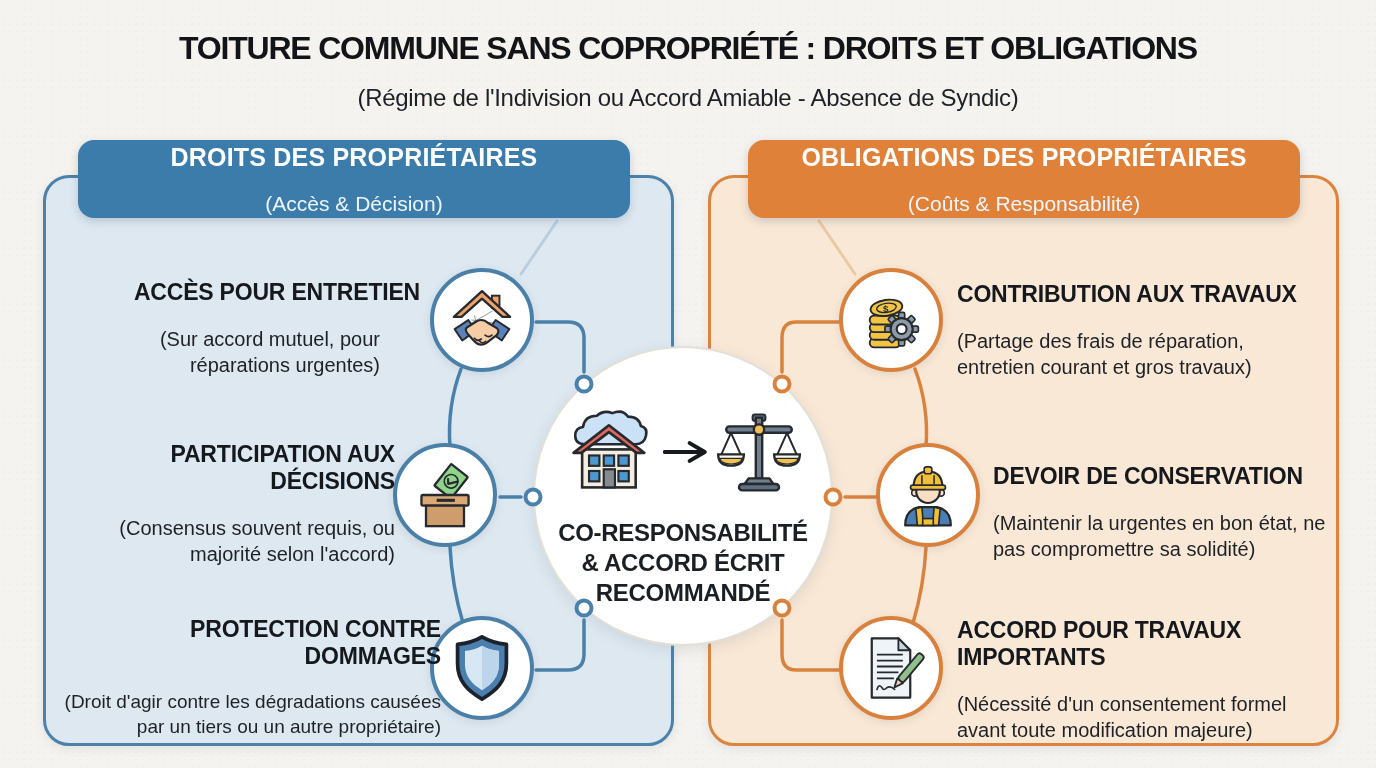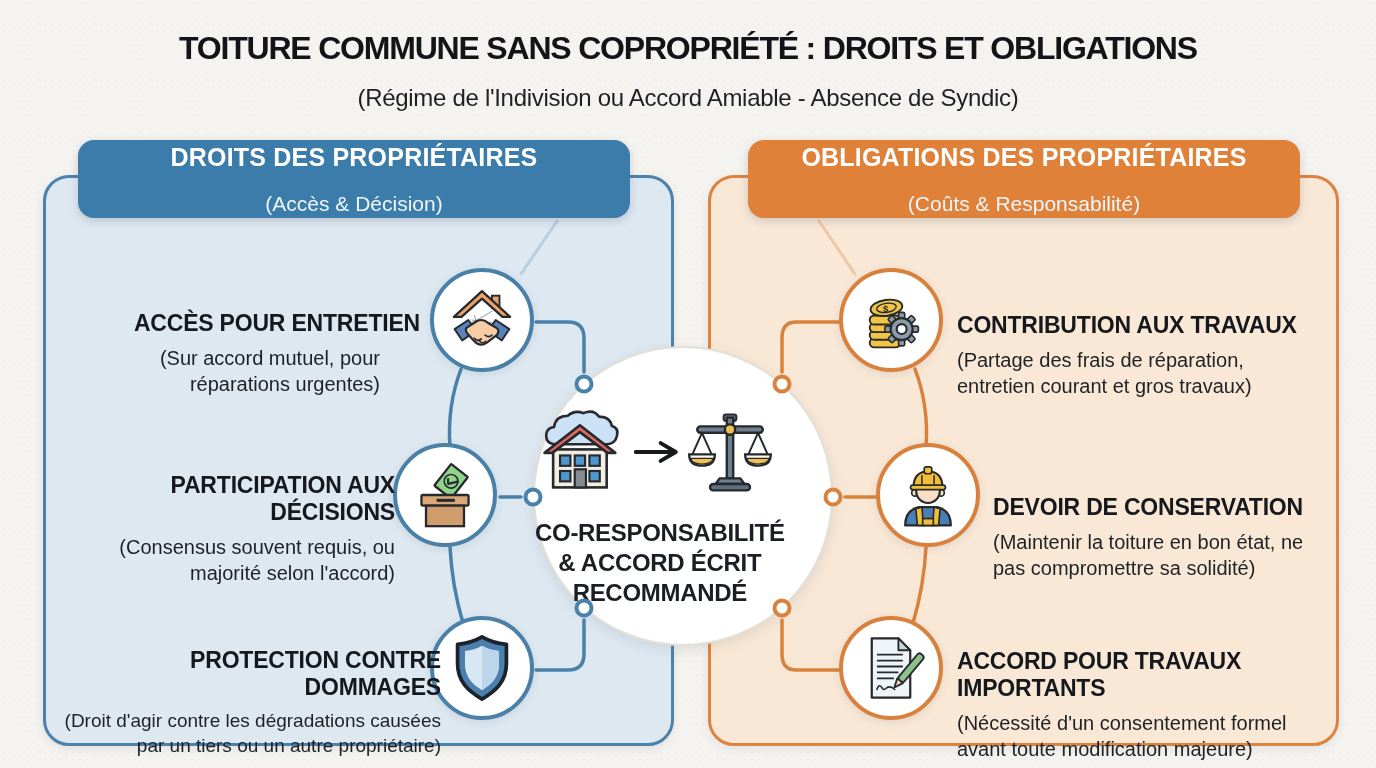--- a/index.html
+++ b/index.html
@@ -30,38 +30,38 @@
   }
   .panel-header.left{left:78px;background:#3b7cab;}
   .panel-header.right{left:748px;background:#e0813a;}
   .panel-header .h1{font-size:25px;font-weight:bold;color:#ffffff;letter-spacing:.2px;}
   .panel-header .h2{font-size:21px;color:#eef5fa;margin-top:20px;}
   svg.connectors{position:absolute;left:0;top:0;z-index:3;pointer-events:none;}
   .center-circle{
     position:absolute;left:533px;top:346px;width:300px;height:300px;border-radius:50%;
     background:#ffffff;border:2px solid #e2e0d6;z-index:2;
     box-shadow:0 4px 14px rgba(120,130,140,.18);
-    display:flex;flex-direction:column;align-items:flex-start;box-sizing:border-box;
+    display:flex;flex-direction:column;align-items:center;box-sizing:border-box;
     padding-top:54px;
   }
   .center-icons{display:flex;align-items:center;gap:4px;}
   .center-label{margin-top:12px;text-align:center;font-size:24px;font-weight:bold;
                 line-height:1.24;color:#1b1e22;letter-spacing:-0.3px;}
   .icon-circle{
     position:absolute;width:104px;height:104px;border-radius:50%;background:#ffffff;
     box-sizing:border-box;z-index:4;display:flex;align-items:center;justify-content:center;
     box-shadow:0 2px 8px rgba(110,120,130,.18);
   }
   .icon-circle.blue{border:4px solid #4a80a8;}
   .icon-circle.orange{border:4px solid #d9813c;}
   .item{position:absolute;z-index:5;}
   .item.lft{text-align:right;}
   .item.rgt{text-align:left;}
-  .item-title{font-size:23px;font-weight:bold;color:#15181c;line-height:1.18;letter-spacing:-0.2px;margin-top:31px;}
-  .item-desc{font-size:20px;color:#1e2126;line-height:1.3;margin-top:8px;}
+  .item-title{font-size:23px;font-weight:bold;color:#15181c;line-height:1.18;letter-spacing:-0.2px;}
+  .item-desc{font-size:20px;color:#1e2126;line-height:1.3;margin-top:20px;}
   .w-constrained{margin-left:auto;}
 </style>
 </head>
 <body>
 
 <div class="canvas">
 
   <div class="page-title">TOITURE COMMUNE SANS COPROPRIÉTÉ : DROITS ET OBLIGATIONS</div>
   <div class="page-subtitle">(Régime de l'Indivision ou Accord Amiable - Absence de Syndic)</div>
 
@@ -252,20 +252,20 @@
     <div class="item-title w-constrained" style="max-width:330px;">PROTECTION CONTRE DOMMAGES</div>
     <div class="item-desc" style="font-size:19px;">(Droit d'agir contre les dégradations causées par un tiers ou un autre propriétaire)</div>
   </div>
 
   <div class="item rgt" style="left:957px;top:281px;width:352px;">
     <div class="item-title">CONTRIBUTION AUX TRAVAUX</div>
     <div class="item-desc">(Partage des frais de réparation, entretien courant et gros travaux)</div>
   </div>
   <div class="item rgt" style="left:993px;top:463px;width:345px;">
     <div class="item-title">DEVOIR DE CONSERVATION</div>
-    <div class="item-desc">(Maintenir la toiture en bon état, ne pas compromettre sa solidité)</div>
+    <div class="item-desc">(Maintenir la urgentes en bon état, ne pas compromettre sa solidité)</div>
   </div>
   <div class="item rgt" style="left:957px;top:617px;width:368px;">
     <div class="item-title" style="max-width:330px;">ACCORD POUR TRAVAUX IMPORTANTS</div>
     <div class="item-desc">(Nécessité d'un consentement formel avant toute modification majeure)</div>
   </div>
 
 </div>
 
 </body></html>

